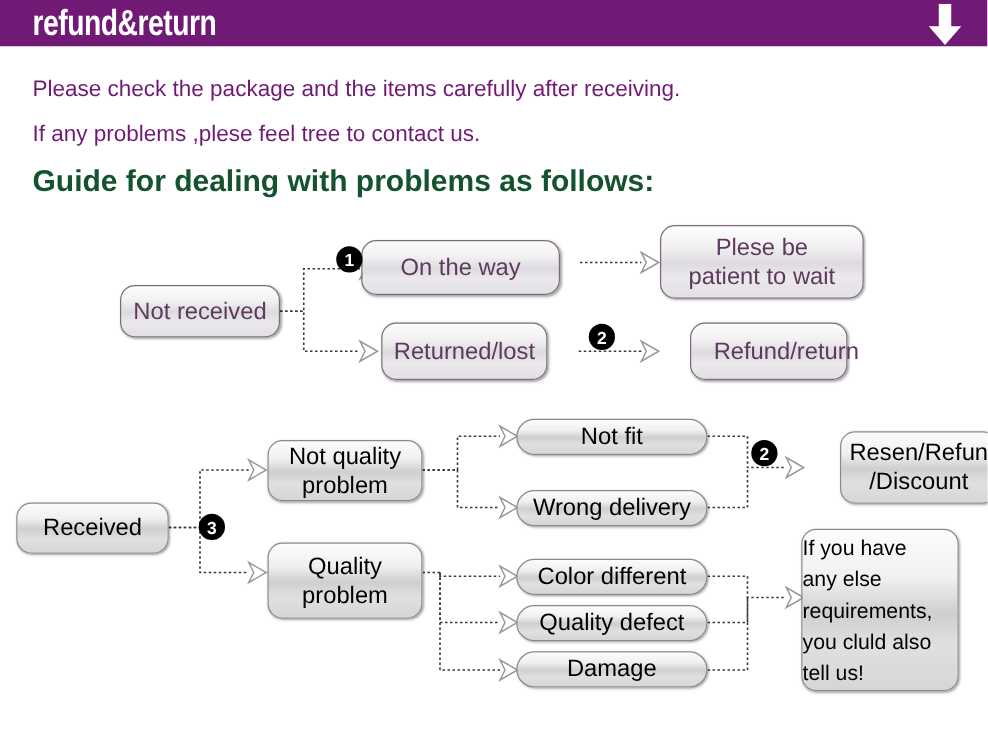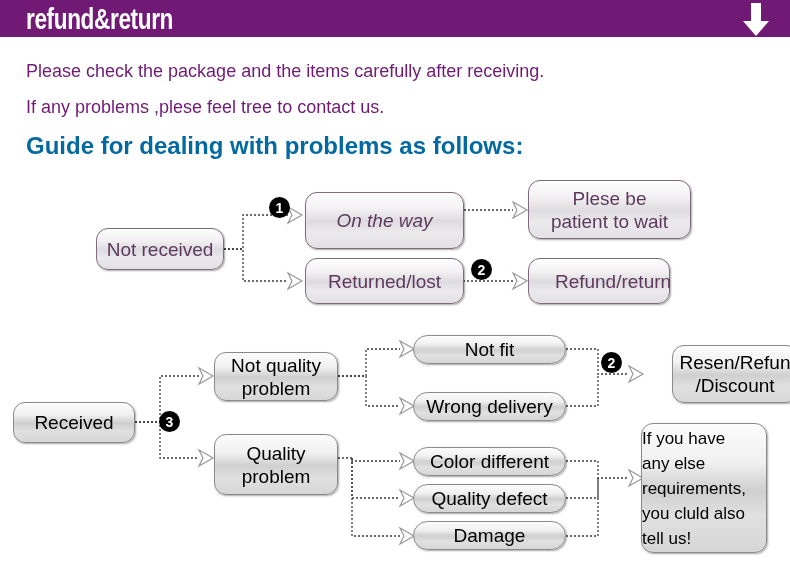--- a/index.html
+++ b/index.html
@@ -34,21 +34,21 @@
   
   .intro{
     position:absolute;left:26px;
     color:#701a75;font-size:18px;line-height:22px;
     white-space:nowrap;
   }
   .intro.l1{top:60px;}
   .intro.l2{top:96px;}
   .guide{
     position:absolute;left:26px;top:132px;
-    color:#0369a1;font-size:24px;font-weight:bold;
+    color:#14532d;font-size:24px;font-weight:bold;
     white-space:nowrap;
   }
 
   
   .box{
     position:absolute;
     box-sizing:border-box;
     border-radius:12px;
     display:flex;align-items:center;justify-content:center;
     text-align:center;
@@ -146,28 +146,28 @@
   <use href="#ah" x="629" y="374"></use>
 
   <polyline points="566,461 598,461 598,478 629,478" fill="none" stroke="#3a3a3a" stroke-width="1.3" stroke-dasharray="2,2"></polyline>
   <polyline points="566,498 598,498 598,478" fill="none" stroke="#3a3a3a" stroke-width="1.3" stroke-dasharray="2,2"></polyline>
   <polyline points="566,536 598,536 598,478" fill="none" stroke="#3a3a3a" stroke-width="1.3" stroke-dasharray="2,2"></polyline>
   <use href="#ah" x="629" y="478"></use>
 </svg>
 
 <div class="box purple" style="left:96px;top:228px;width:128px;height:42px;">Not received</div>
 
-<div class="box purple" style="left:305px;top:192px;width:159px;height:57px;font-style:italic;">On the way</div>
-
-<div class="box purple" style="left:305px;top:258px;width:159px;height:46px;">Returned/lost</div>
+<div class="box purple" style="left:289px;top:192px;width:159px;height:44px;">On the way</div>
+
+<div class="box purple" style="left:305px;top:258px;width:133px;height:46px;">Returned/lost</div>
 
 <div class="box purple" style="left:528px;top:180px;width:163px;height:59px;">Plese be
 patient to wait</div>
 
-<div class="box purple" style="left:528px;top:258px;width:142px;height:46px;padding-left:28px;">Refund/return</div>
+<div class="box purple" style="left:552px;top:258px;width:126px;height:46px;padding-left:28px;">Refund/return</div>
 
 <div class="badge" style="left:269px;top:197px;">1</div>
 
 <div class="badge" style="left:471px;top:259px;">2</div>
 
 <div class="box gray" style="left:13px;top:402px;width:122px;height:41px;">Received</div>
 
 <div class="box gray" style="left:214px;top:352px;width:124px;height:49px;">Not quality
 problem</div>
 

